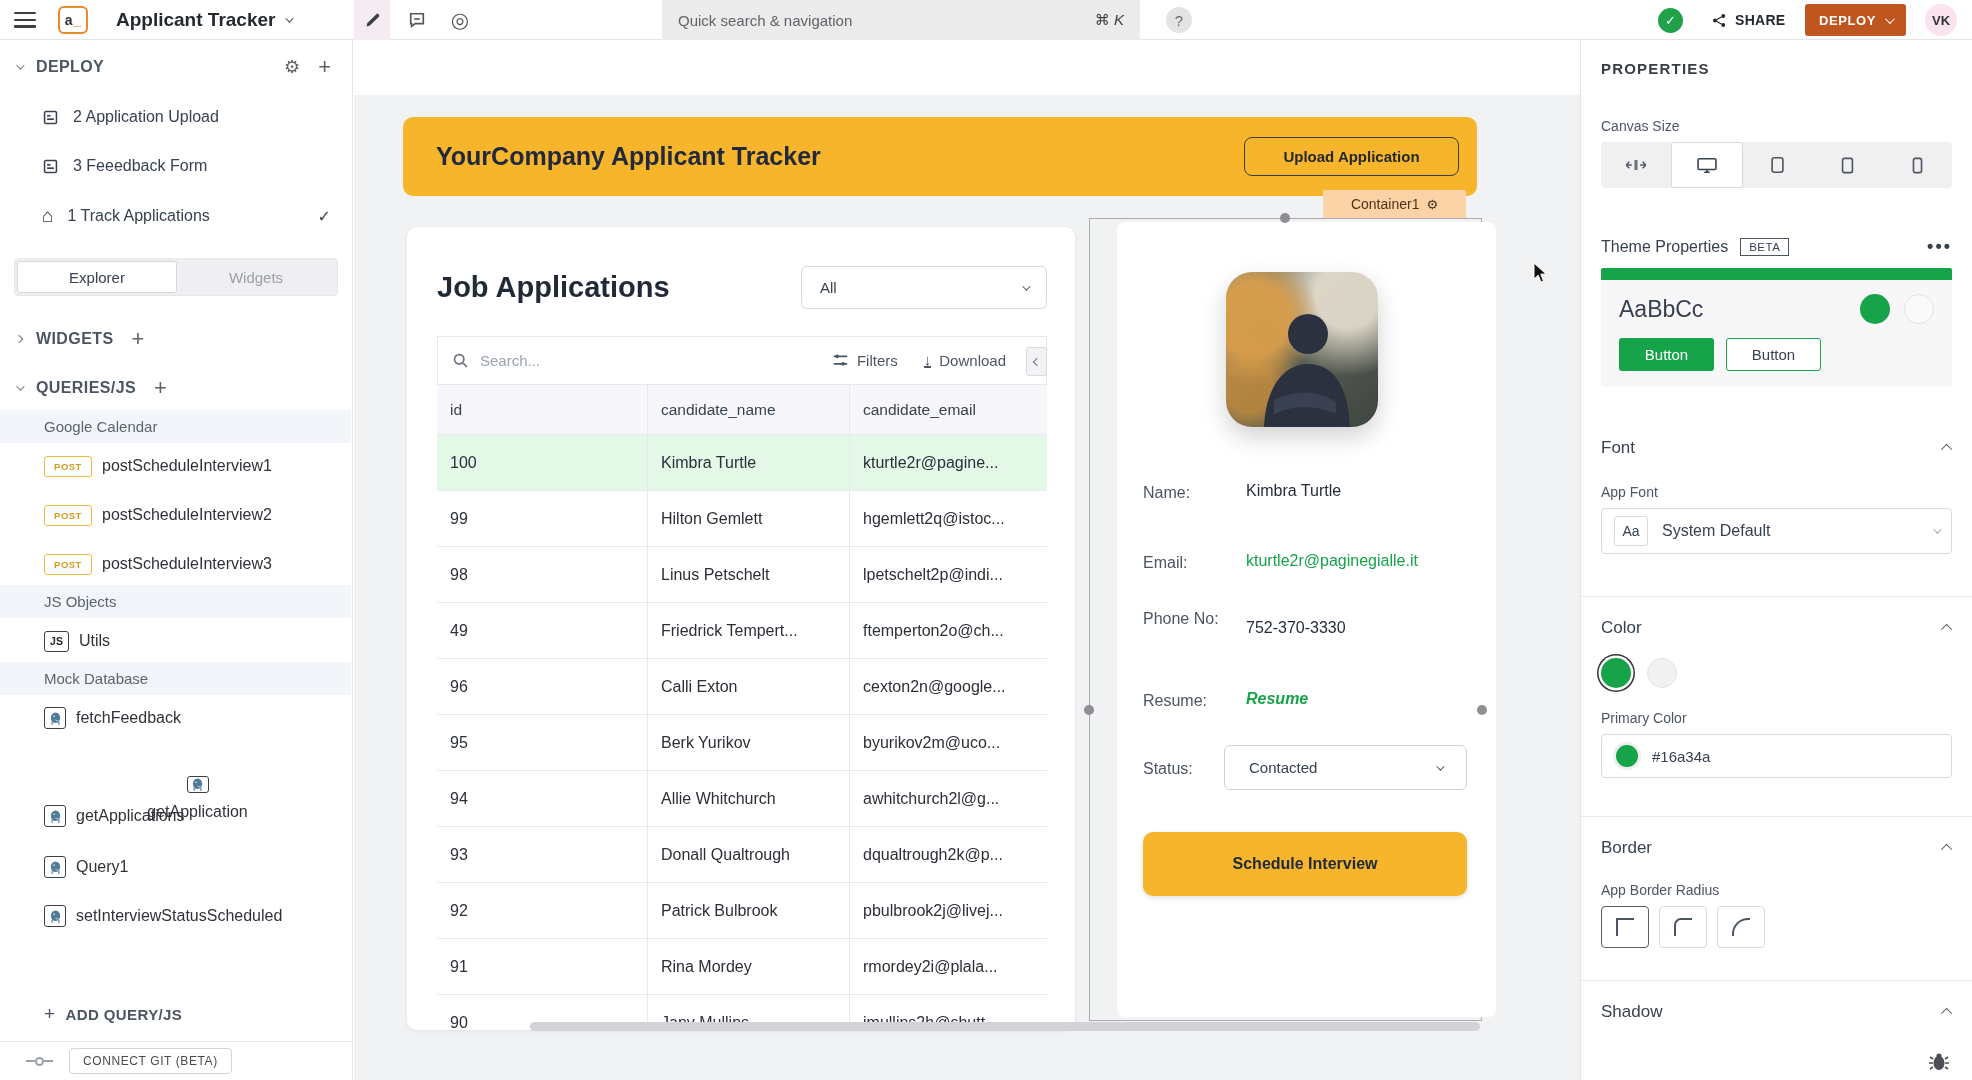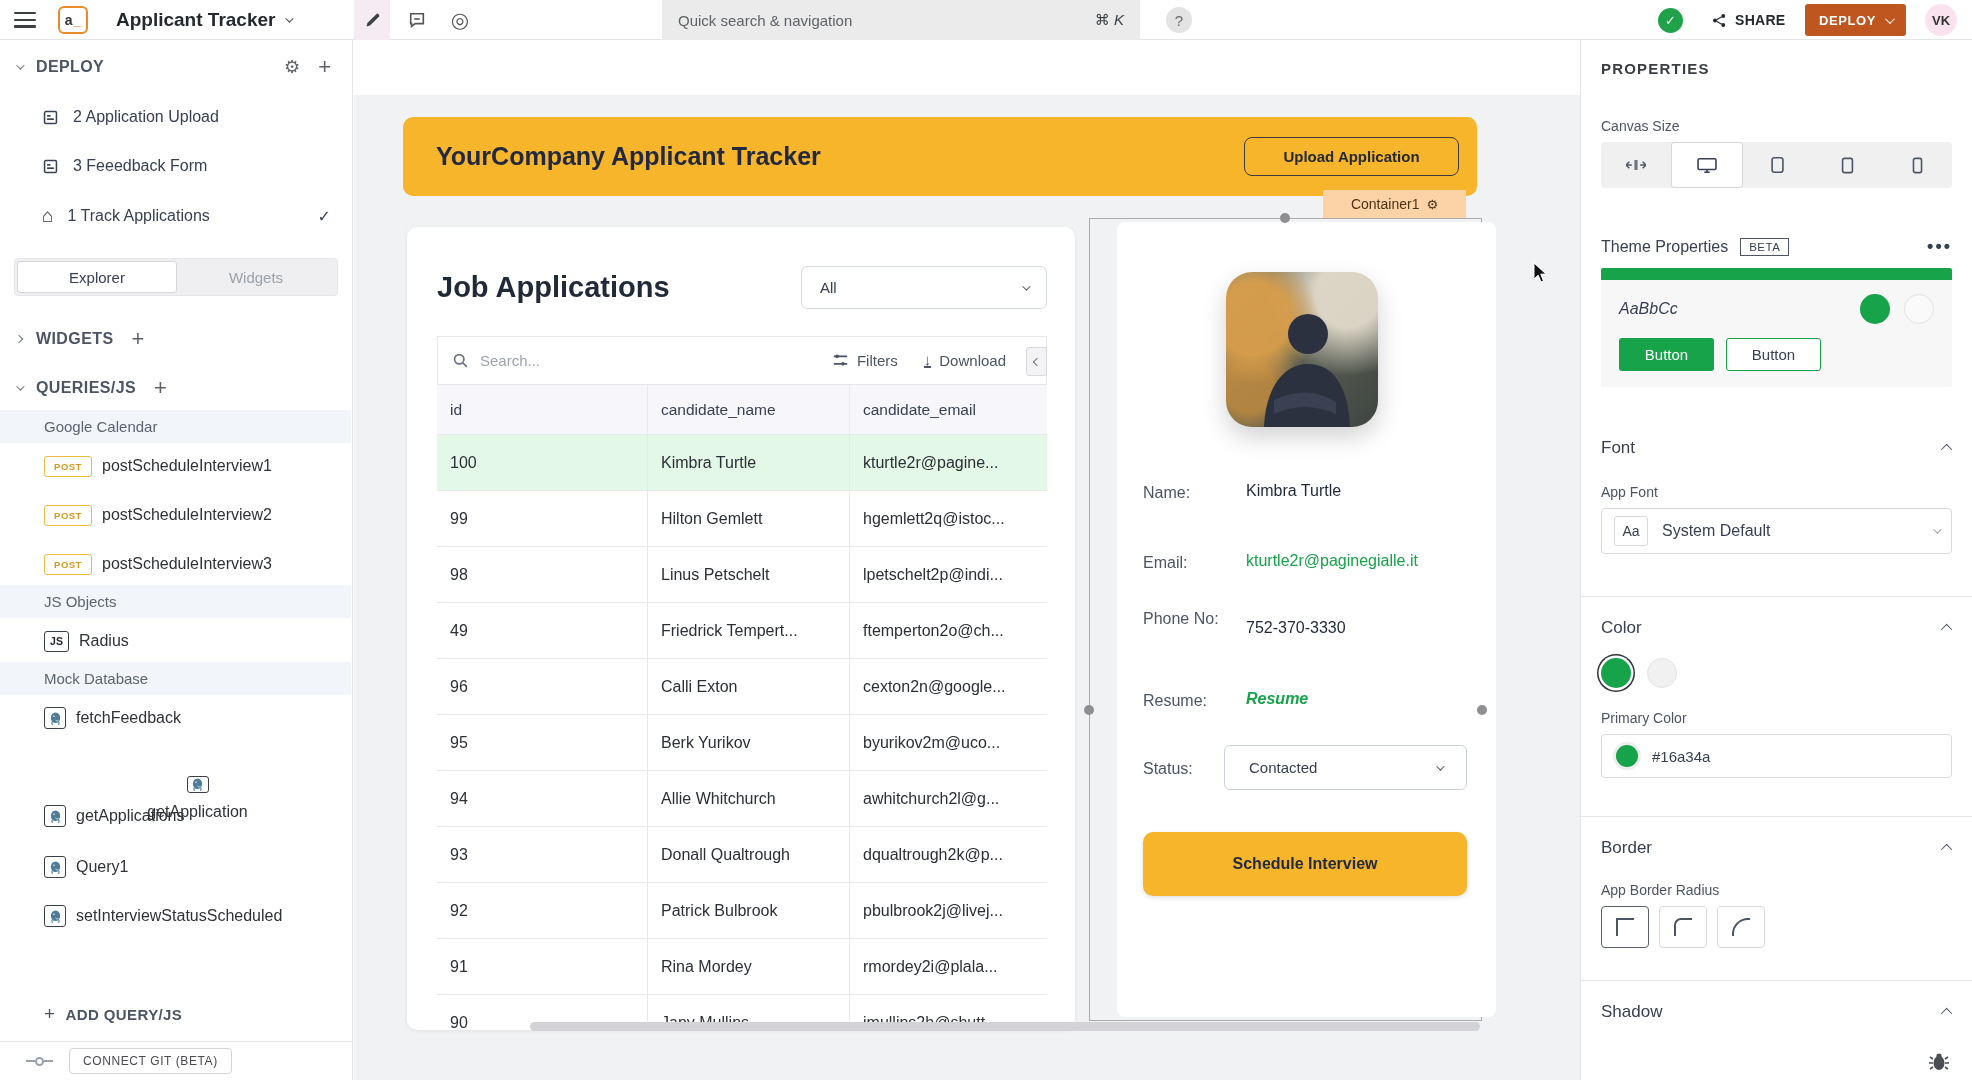--- a/index.html
+++ b/index.html
@@ -113,21 +113,21 @@
   .device { flex:1; height:100%; display:flex; align-items:center; justify-content:center; color:#4b5563; }
   .device.active { background:#fff; border:1px solid #d8d8d8; border-radius:3px; }
   .theme-row { display:flex; align-items:center; gap:12px; }
   .theme-title { font-size:16px; color:#374151; }
   .beta { border:1px solid #4b5563; padding:2px 8px; font-size:11.5px; color:#374151; letter-spacing:.5px; }
   .dots3 { margin-left:auto; color:#374151; font-size:18px; letter-spacing:2px; font-weight:bold; }
   .theme-card { background:#f7f7f8; border-radius:2px; overflow:hidden; }
   .theme-card .bar { height:12px; background:#16a34a; }
   .theme-card .inner { padding:14px 18px 16px; }
   .aabb-row { display:flex; align-items:center; }
-  .aabb { font-size:16px; color:#374151;font-style:italic; }
+  .aabb { font-size:23px; color:#374151; }
   .c-dot { width:30px; height:30px; border-radius:50%; }
   .c-dot.green { background:#16a34a; }
   .c-dot.white { background:#fafafa; border:1px solid #e2e2e2; }
   .btn-row { display:flex; gap:12px; margin-top:14px; }
   .tbtn { width:95px; height:33px; display:flex; align-items:center; justify-content:center; font-size:15px; border-radius:3px; }
   .tbtn.fill { background:#16a34a; color:#fff; }
   .tbtn.line { background:#fff; border:1px solid #16a34a; color:#374151; }
   .sec-title { font-size:17px; color:#374151; display:flex; align-items:center; }
   .sec-title .chev { margin-left:auto; color:#4b5563; }
   .divider { position:absolute; left:0; right:0; height:1px; background:#e8e8e8; }
@@ -277,21 +277,21 @@
     <div class="side-row q-item" style="top:507px;">
       <span class="badge-post">POST</span>
       <span>postScheduleInterview3</span>
     </div>
 
     <div class="side-row group-strip" style="top:545px;">
         <span>JS Objects</span>
       </div>
     <div class="side-row q-item" style="top:584px;">
       <span class="badge-js">JS</span>
-      <span>Radius</span>
+      <span>Utils</span>
     </div>
 
     <div class="side-row group-strip" style="top:622px;">
         <span>Mock Database</span>
       </div>
 
     <div class="side-row q-item" style="top:661px;">
       <span class="badge-pg">
           <svg width="15" height="15" viewBox="0 0 20 20">
             <ellipse cx="10" cy="9" rx="6.2" ry="7" fill="#4f7d99"></ellipse>

